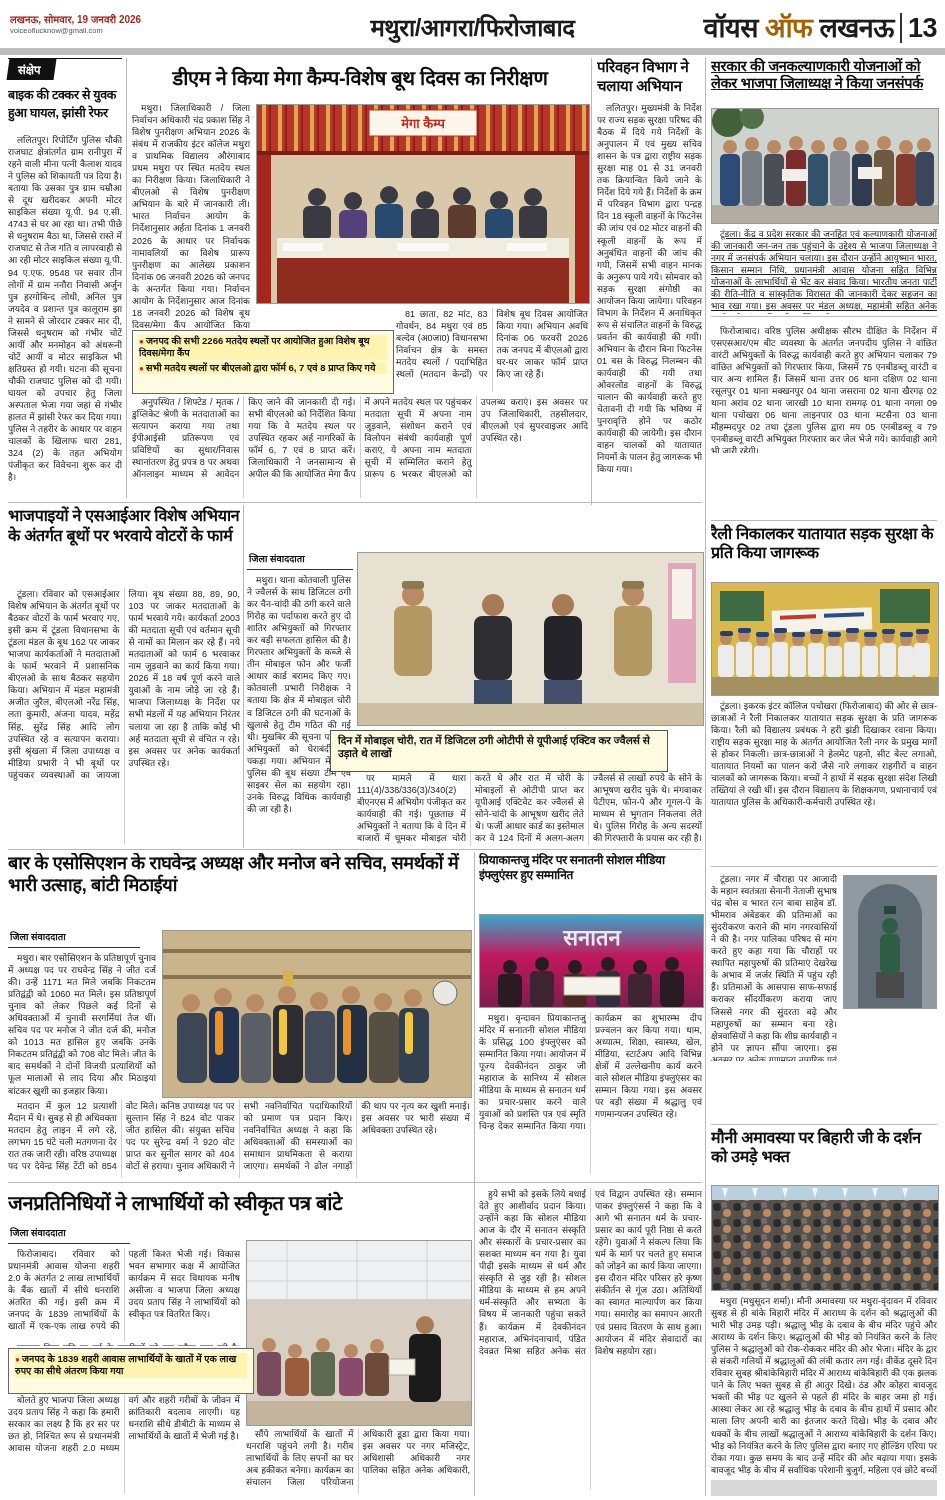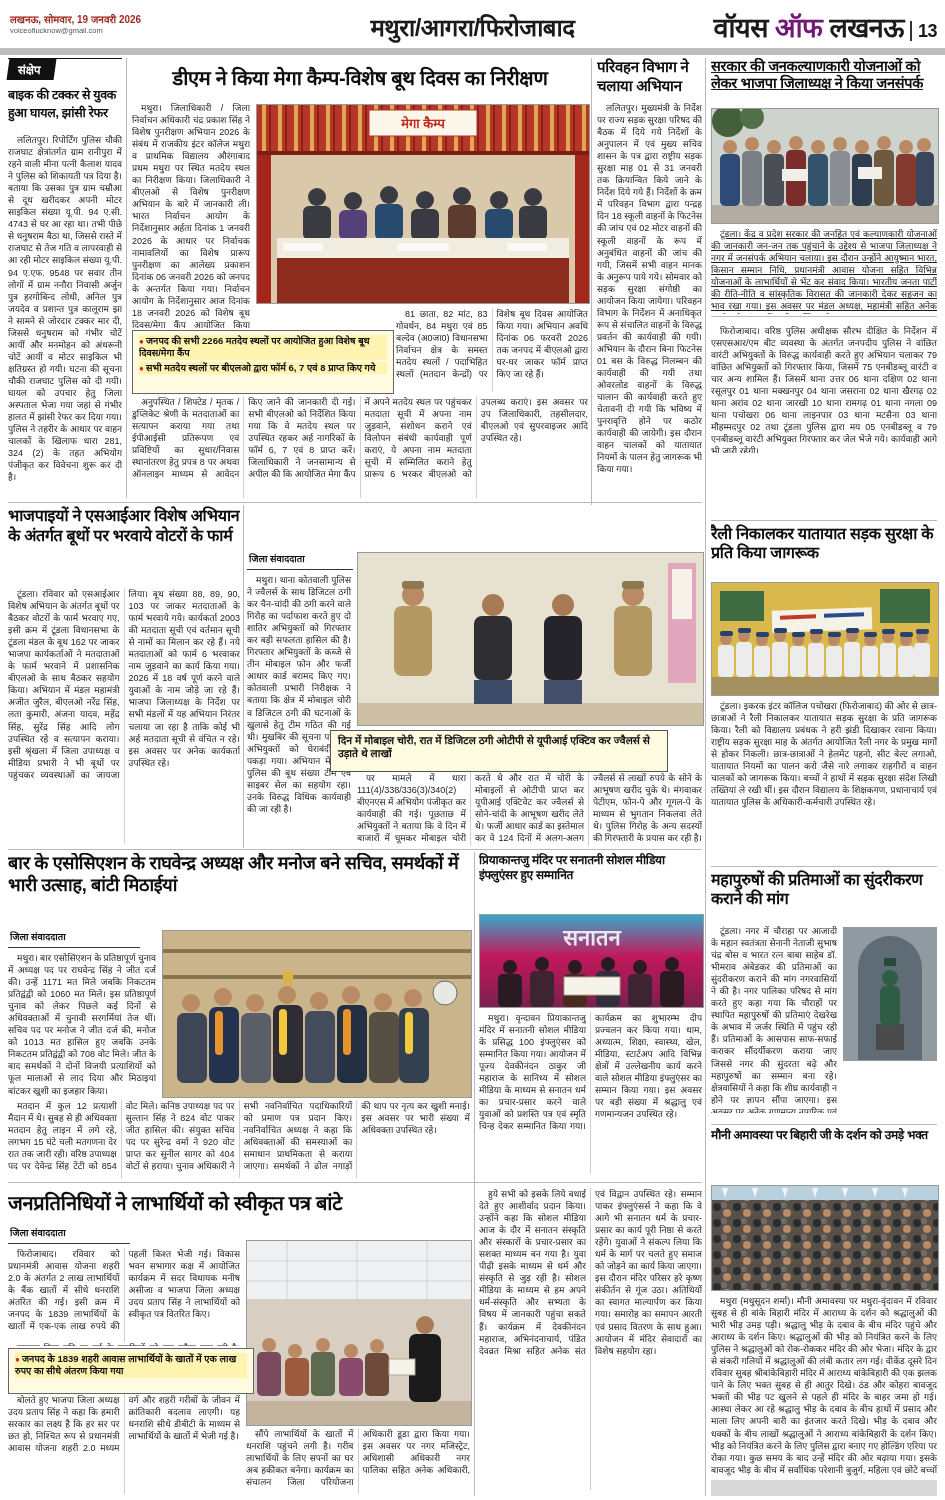--- a/index.html
+++ b/index.html
@@ -13,22 +13,22 @@
   .cols3{column-count:3;column-gap:9px;column-rule:1px solid #cfcfcf;}
   .cols4{column-count:4;column-gap:9px;column-rule:1px solid #cfcfcf;}
   .byline{font-size:9.5px;font-weight:bold;color:#111;border-bottom:1.5px solid #333;padding:0 0 4px 2px;}
   .vr{position:absolute;width:1px;background:#b9b9b9;}
   .hrule{position:absolute;height:1px;background:#b9b9b9;}
   .grayband{position:absolute;left:0;top:48px;width:945px;height:7px;background:#bdbdbd;}
   .dateline{font-size:10px;font-weight:bold;color:#9e2b22;}
   .email{font-size:7.5px;color:#555;}
   .region{font-size:24px;font-weight:bold;letter-spacing:-0.5px;}
   .masthead{font-size:27px;font-weight:bold;letter-spacing:-0.5px;}
-  .masthead .red{color:#701a75;text-align:center;}
-  .masthead .pg{border-left:2px solid #333;margin-left:6px;padding-left:6px;font-size:18px;}
+  .masthead .red{color:#a16207;text-align:center;}
+  .masthead .pg{border-left:2px solid #333;margin-left:6px;padding-left:6px;font-size:27px;}
   .brieftab{background:#111;color:#fff;font-size:11.5px;font-weight:bold;padding:3px 14px 3px 10px;
             display:inline-block;transform:skewX(-8deg);}
   .brieftab span{display:inline-block;transform:skewX(8deg);}
   .bulletbox{background:#fffbe0;border:1px solid #666;padding:4px 6px;font-size:9.5px;font-weight:bold;
              line-height:1.3;color:#111;overflow:hidden;}
   .bulletbox .b{display:block;background:#fff3b0;margin-bottom:2px;}
   .bulletbox .b::before{content:"● ";color:#c8281e;font-size:8px;}
   .yellowbox{background:#fffbe0;border:1px solid #555;padding:3px 7px;font-size:10.5px;font-weight:bold;
              line-height:1.25;color:#111;overflow:hidden;}
   .photo{overflow:hidden;background:#ddd;}
@@ -223,38 +223,37 @@
           <rect x="168" y="60" width="16" height="34" rx="4"></rect>
             <rect x="186" y="63" width="16" height="31" rx="4"></rect>
             <rect x="202" y="60" width="16" height="34" rx="4"></rect>
         </g>
       </svg>
     </div>
     <div class="body-txt" style="margin-top:4px;height:160px;">टूंडला। इकरक इंटर कॉलिज पचोखरा (फिरोजाबाद) की ओर से छात्र-छात्राओं ने रैली निकालकर यातायात सड़क सुरक्षा के प्रति जागरूक किया। रैली को विद्यालय प्रबंधक ने हरी झंडी दिखाकर रवाना किया। राष्ट्रीय सड़क सुरक्षा माह के अंतर्गत आयोजित रैली नगर के प्रमुख मार्गों से होकर निकली। छात्र-छात्राओं ने हेलमेट पहनो, सीट बेल्ट लगाओ, यातायात नियमों का पालन करो जैसे नारे लगाकर राहगीरों व वाहन चालकों को जागरूक किया। बच्चों ने हाथों में सड़क सुरक्षा संदेश लिखी तख्तियां ले रखी थीं। इस दौरान विद्यालय के शिक्षकगण, प्रधानाचार्य एवं यातायात पुलिस के अधिकारी-कर्मचारी उपस्थित रहे।</div>
   </div>
 
   <div class="abs" style="left:711px;top:870px;width:226px;">
-    <div class="hl" style="font-size:16px;line-height:1.2;height:52px;">महापुरुषों की प्रतिमाओं का सुंदरीकरण कराने की मांग</div>
     <div style="margin-top:3px;">
       <div class="photo" style="float:right;width:92px;height:132px;border:1px solid #999;margin:2px 0 4px 6px;">
         <svg viewBox="0 0 92 132" preserveAspectRatio="none">
           <rect width="92" height="132" fill="#8f9aa1"></rect>
           <path d="M14 132 V40 A32 32 0 0 1 78 40 V132 Z" fill="#5f6c75"></path>
           <rect x="32" y="96" width="28" height="26" fill="#4a4a4a"></rect>
           <circle cx="46" cy="50" r="8" fill="#2e5c45"></circle>
           <rect x="36" y="58" width="20" height="40" rx="6" fill="#2e5c45"></rect>
           <rect x="40" y="30" width="12" height="8" fill="#24493a"></rect>
         </svg>
       </div>
       <div class="body-txt" style="height:188px;">टूंडला। नगर में चौराहा पर आजादी के महान स्वतंत्रता सेनानी नेताजी सुभाष चंद्र बोस व भारत रत्न बाबा साहेब डॉ. भीमराव अंबेडकर की प्रतिमाओं का सुंदरीकरण कराने की मांग नगरवासियों ने की है। नगर पालिका परिषद से मांग करते हुए कहा गया कि चौराहों पर स्थापित महापुरुषों की प्रतिमाएं देखरेख के अभाव में जर्जर स्थिति में पहुंच रही हैं। प्रतिमाओं के आसपास साफ-सफाई कराकर सौंदर्यीकरण कराया जाए जिससे नगर की सुंदरता बढ़े और महापुरुषों का सम्मान बना रहे। क्षेत्रवासियों ने कहा कि शीघ्र कार्यवाही न होने पर ज्ञापन सौंपा जाएगा। इस अवसर पर अनेक गणमान्य नागरिक एवं समाजसेवी उपस्थित रहे।</div>
     </div>
   </div>
 
   <div class="abs" style="left:711px;top:1128px;width:226px;">
-    <div class="hl" style="font-size:12px;line-height:1.2;height:54px;">मौनी अमावस्या पर बिहारी जी के दर्शन को उमड़े भक्त</div>
+    <div class="hl" style="font-size:16px;line-height:1.2;height:54px;">मौनी अमावस्या पर बिहारी जी के दर्शन को उमड़े भक्त</div>
     <div class="photo" style="width:226px;height:104px;border:1px solid #999;margin-top:3px;">
       <svg viewBox="0 0 226 104" preserveAspectRatio="none">
         <defs>
           <pattern id="crowd" width="20" height="16" patternUnits="userSpaceOnUse">
             <rect width="20" height="16" fill="#55504a"></rect>
             <circle cx="5" cy="5" r="4" fill="#2b2b2b"></circle>
             <circle cx="15" cy="11" r="4" fill="#b98a63"></circle>
             <circle cx="12" cy="3" r="3" fill="#6e6e6e"></circle>
           </pattern>
         </defs>

